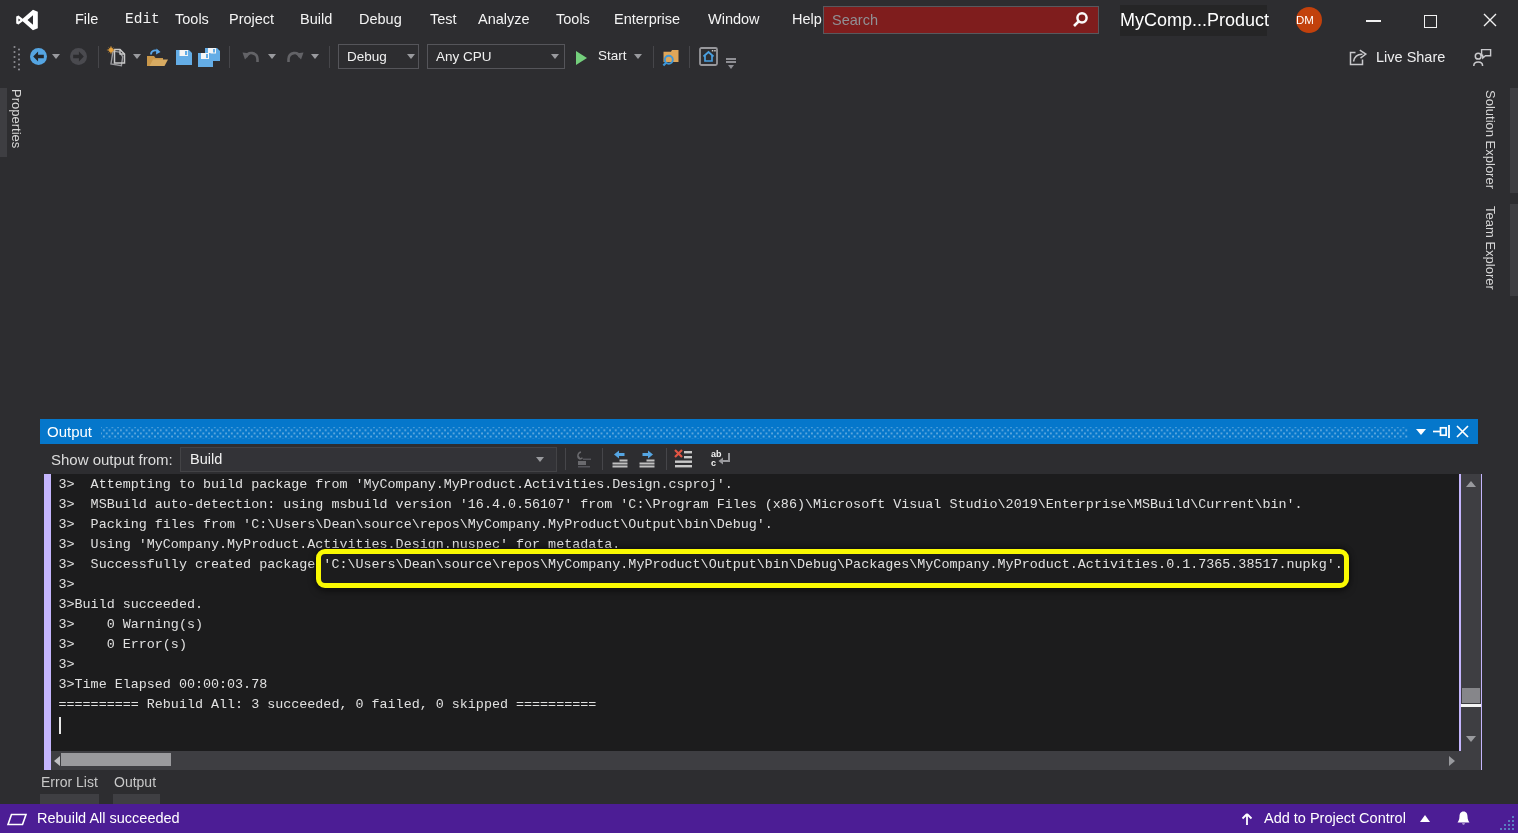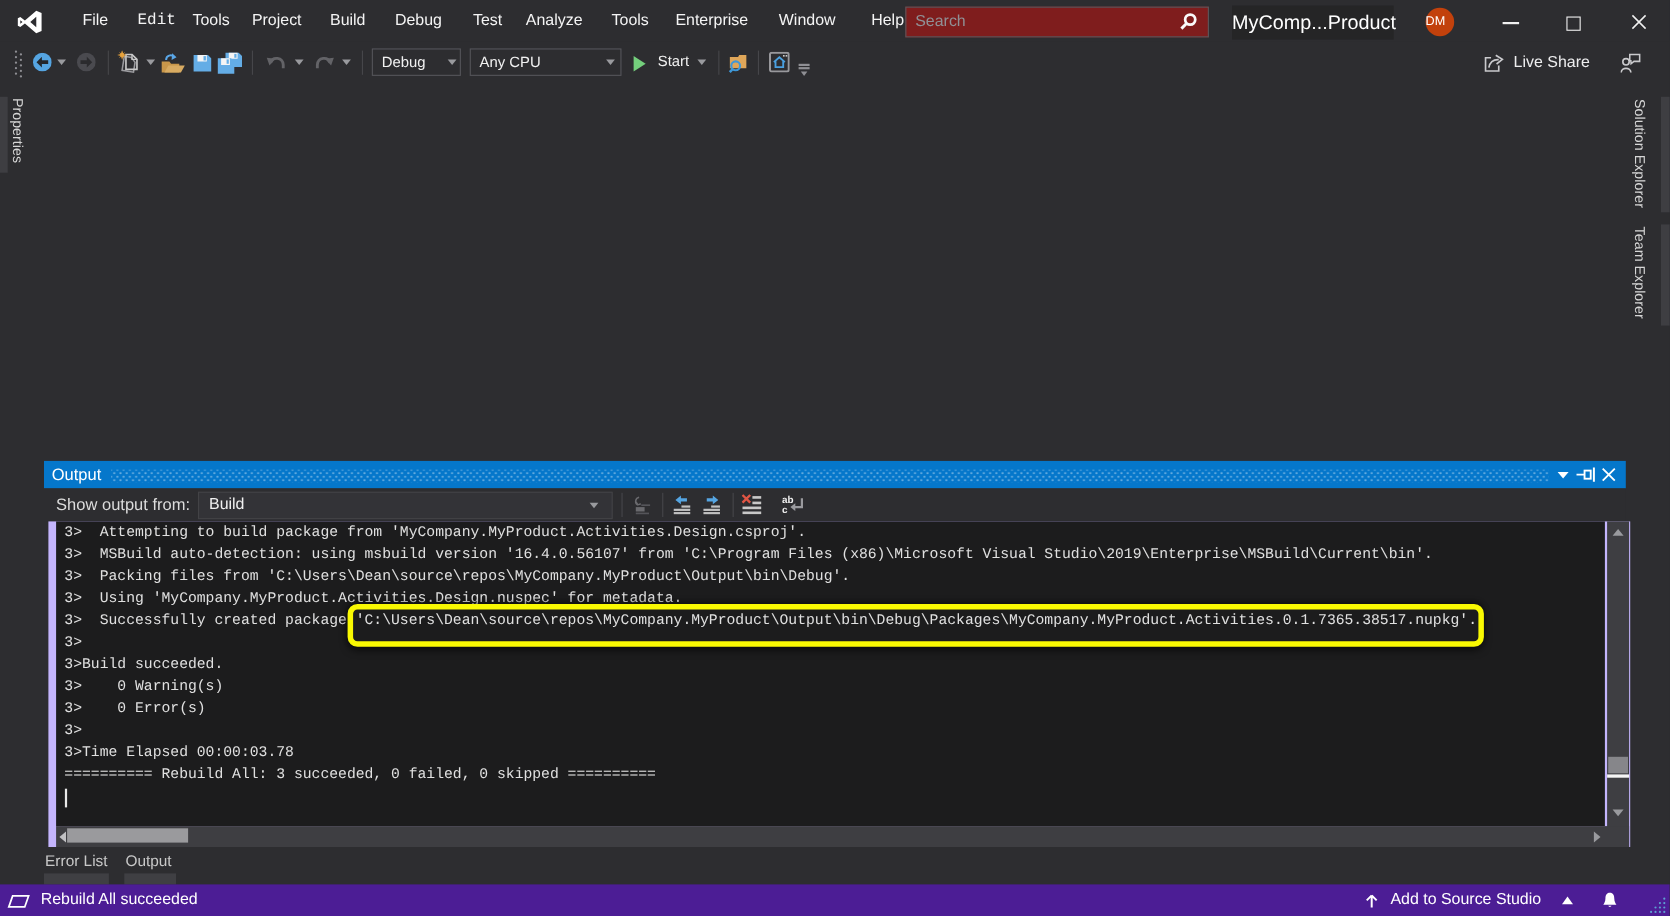--- a/index.html
+++ b/index.html
@@ -319,21 +319,21 @@
 <div class="btab-txt" style="left:114px;">Output</div>
 
 <div id="status">
   <svg class="abs" style="left:6px;top:9px;" width="22" height="13" viewBox="0 0 22 13">
       <path d="M5.5 1.5 H20 L16.5 11.5 H2 Z" fill="none" stroke="#fff" stroke-width="1.6"></path>
     </svg>
   <div class="abs" style="left:37px;top:6px;">Rebuild All succeeded</div>
   <svg class="abs" style="left:1239px;top:7px;" width="16" height="16" viewBox="0 0 16 16">
       <path d="M8 14 V3 M8 3 L3.5 7.5 M8 3 L12.5 7.5" fill="none" stroke="#fff" stroke-width="1.8"></path>
     </svg>
-  <div class="abs" style="left:1264px;top:6px;">Add to Source Studio</div>
+  <div class="abs" style="left:1264px;top:6px;">Add to Project Control</div>
   <div class="tri" style="left:1420px;top:11px;border-left:5.5px solid transparent;border-right:5.5px solid transparent;border-bottom:7px solid #fff;"></div>
   <svg class="abs" style="left:1455px;top:6px;" width="17" height="17" viewBox="0 0 17 17">
       <path d="M8.5 1.5 C5.5 1.5 4.5 4 4.5 6.5 C4.5 10 3 11.5 2.5 12.5 H14.5 C14 11.5 12.5 10 12.5 6.5 C12.5 4 11.5 1.5 8.5 1.5 Z" fill="#fff"></path>
       <path d="M7 13.5 a1.6 1.6 0 0 0 3 0" fill="#fff"></path>
     </svg>
   <svg class="abs" style="right:3px;bottom:2px;" width="16" height="16" viewBox="0 0 16 16">
       <g fill="#5e9fd0">
         <circle cx="14" cy="2" r="1"></circle>
         <circle cx="10" cy="6" r="1"></circle>
         <circle cx="14" cy="6" r="1"></circle>

